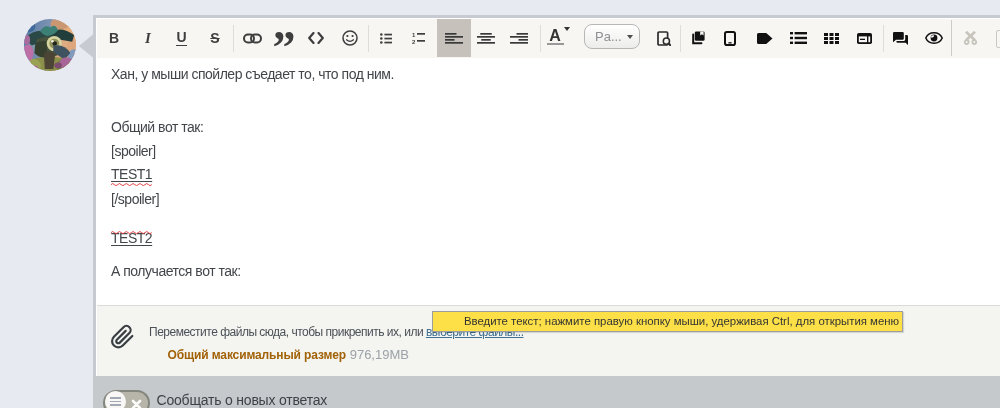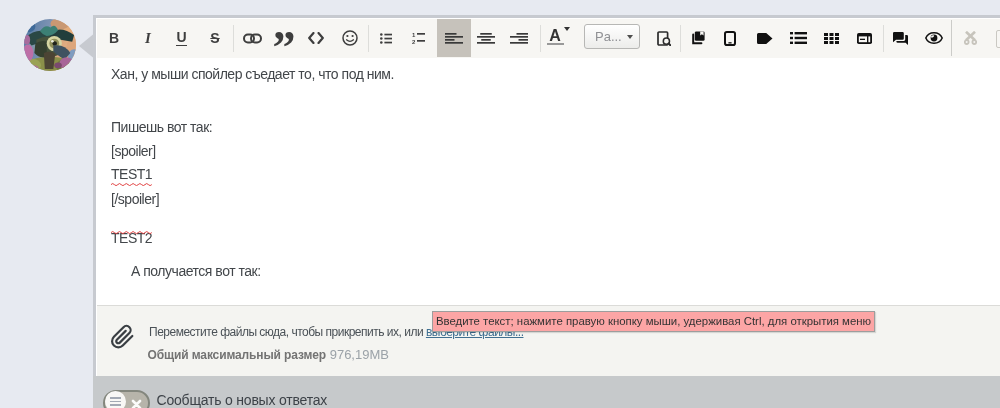--- a/index.html
+++ b/index.html
@@ -22,23 +22,23 @@
   
   .line{position:absolute;height:25px;line-height:25px;font-size:14px;letter-spacing:-0.48px;color:#42464a;left:111px;white-space:pre;}
   .squig{position:absolute;}
   
   #attach{position:absolute;left:96.5px;top:305px;width:913.5px;height:71px;
           background:#f4f4f1;border-top:1px solid #dbdbd8;}
   
   #bbar{position:absolute;left:93px;top:376px;width:917px;height:32px;background:#c6c9cb;}
   
   #tooltip{position:absolute;left:432px;top:311px;width:441px;height:19px;
-           background:#fca5a5;border:1px solid #9d9d9d;box-shadow:1px 1px 1px rgba(0,0,0,0.12);
-           font-size:11.4px;color:#333;line-height:19px;text-align:center;white-space:pre;}
-  .und{text-underline-offset:2px;text-decoration-thickness:1px;}
+           background:#fde047;border:1px solid #9d9d9d;box-shadow:1px 1px 1px rgba(0,0,0,0.12);
+           font-size:11.4px;color:#333;line-height:19px;text-align:center;white-space:pre;padding-left:28px;}
+  .und{text-decoration:underline;text-underline-offset:2px;text-decoration-thickness:1px;}
   svg.ic{display:block;}
 </style>
 </head>
 <body>
 <div id="panel"></div>
 <div id="toolbar"></div>
 <div id="tail"></div>
 <div id="avatar" class="abs" style="left:24px;top:19px;width:52px;height:52px;border-radius:50%;overflow:hidden;">
 <svg width="52" height="52" viewBox="0 0 55 55">
   <defs>
@@ -156,21 +156,21 @@
       <rect x="0" y="9" width="18" height="1.7" fill="#393939"></rect>
     </svg>
   </div>
   <div class="sep" style="left:540px;"></div>
 
   <div class="abs" style="left:546px;top:27px;width:24px;height:22px;">
     <div class="abs" style="left:0;top:0;width:18px;text-align:center;font-weight:bold;font-size:16px;color:#333;">A</div>
     <div class="abs" style="left:1px;top:15.5px;width:16.5px;height:2px;background:#999;"></div>
     <div class="abs" style="left:17.5px;top:0;width:0;height:0;border-left:3px solid transparent;border-right:3px solid transparent;border-top:4px solid #333;"></div>
   </div>
-  <div class="abs" style="left:584px;top:24px;width:54px;height:23px;border:1px solid #b7b7b5;border-radius:3px;
+  <div class="abs" style="left:584px;top:24px;width:54px;height:23px;border:1px solid #b7b7b5;border-radius:8px;
        background:linear-gradient(#ffffff,#ececea);">
     <span class="abs" style="left:10px;top:4px;font-size:13px;color:#8f9094;">Pa...</span>
     <span class="abs" style="right:6px;top:10px;width:0;height:0;border-left:3.5px solid transparent;border-right:3.5px solid transparent;border-top:4.5px solid #4e4e4e;"></span>
   </div>
   <div class="tbtn" style="left:647px;">
     <svg class="ic" width="14" height="15" viewBox="0 0 14 15">
       <rect x="1" y="1" width="9.6" height="13" rx="1" fill="none" stroke="#2b2b2b" stroke-width="1.7"></rect>
       <circle cx="9.4" cy="10.2" r="3.1" fill="#f7f6f3" stroke="#2b2b2b" stroke-width="1.5"></circle>
       <path d="M11.6 12.5 L13.5 14.4" stroke="#2b2b2b" stroke-width="2" stroke-linecap="round"></path>
     </svg>
@@ -248,36 +248,36 @@
       <path d="M2 0.7 L11 9.3" stroke="#c7c4bc" stroke-width="2.6"></path>
       <path d="M11 0.7 L2 9.3" stroke="#c7c4bc" stroke-width="2.6"></path>
       <circle cx="2.7" cy="11.1" r="1.9" fill="none" stroke="#c7c4bc" stroke-width="1.8"></circle>
       <circle cx="10.3" cy="11.1" r="1.9" fill="none" stroke="#c7c4bc" stroke-width="1.8"></circle>
     </svg>
   </div>
   <div class="abs" style="left:996px;top:30px;width:14px;height:16px;border:1.8px solid #cac8c2;border-radius:2px;"></div>
 </div>
 
 <div class="line" style="top:62.3px;">Хан, у мыши спойлер съедает то, что под ним.</div>
-<div class="line" style="top:115.2px;">Пишешь вот так:</div>
+<div class="line" style="top:115.2px;">Общий вот так:</div>
 <div class="line" style="top:139.1px;">[spoiler]</div>
 <div class="line" style="top:162.3px;"><span class="und">TEST1</span></div>
 <div class="line" style="top:186.5px;">[/spoiler]</div>
 <div class="line" style="top:226px;"><span class="und">TEST2</span></div>
-<div class="line" style="top:259.3px;margin-left:20px;">А получается вот так:</div>
+<div class="line" style="top:259.3px;">А получается вот так:</div>
 
 <div id="attach"></div>
 
 <div class="abs" style="left:110px;top:324px;">
   <svg width="25" height="26" viewBox="0 0 24 24">
     <path d="M21.44 11.05l-9.19 9.19a6 6 0 0 1-8.49-8.49l9.19-9.19a4 4 0 0 1 5.66 5.66l-9.2 9.19a2 2 0 0 1-2.83-2.83l8.49-8.48" fill="none" stroke="#393e43" stroke-width="2.1" stroke-linecap="round" stroke-linejoin="round"></path>
   </svg>
 </div>
 <div class="abs" style="left:149px;top:320.1px;height:25px;line-height:25px;font-size:12px;letter-spacing:-0.5px;color:#4a5157;white-space:pre;">Переместите файлы сюда, чтобы прикрепить их, или <span style="color:#3f6f91;text-decoration:underline;">выберите файлы...</span></div>
-<div class="abs" style="left:147.5px;top:342.2px;height:25px;line-height:25px;font-size:12px;letter-spacing:-0.12px;white-space:pre;"><b style="color:#737373;">Общий максимальный размер</b><span style="color:#9ba2a8;font-size:13px;letter-spacing:0;"> 976,19MB</span></div>
+<div class="abs" style="left:147.5px;top:342.2px;height:25px;line-height:25px;font-size:12px;letter-spacing:-0.12px;white-space:pre;"><b style="color:#a16207;margin-left:20px;">Общий максимальный размер</b><span style="color:#9ba2a8;font-size:13px;letter-spacing:0;"> 976,19MB</span></div>
 
 <div id="bbar"></div>
 
 <div class="abs" style="left:103px;top:389.5px;width:47px;height:26px;border-radius:13px;
      background:#b7b4aa;border:2px solid #83867d;box-sizing:border-box;"></div>
 <div class="abs" style="left:104.5px;top:391px;width:21px;height:21px;border-radius:50%;background:#f8f7f5;">
   <div style="position:absolute;left:5px;top:6px;width:11px;height:1.8px;background:#a3a9b4;"></div>
   <div style="position:absolute;left:5px;top:9.5px;width:11px;height:1.8px;background:#a3a9b4;"></div>
   <div style="position:absolute;left:5px;top:13px;width:11px;height:1.8px;background:#a3a9b4;"></div>
 </div>

